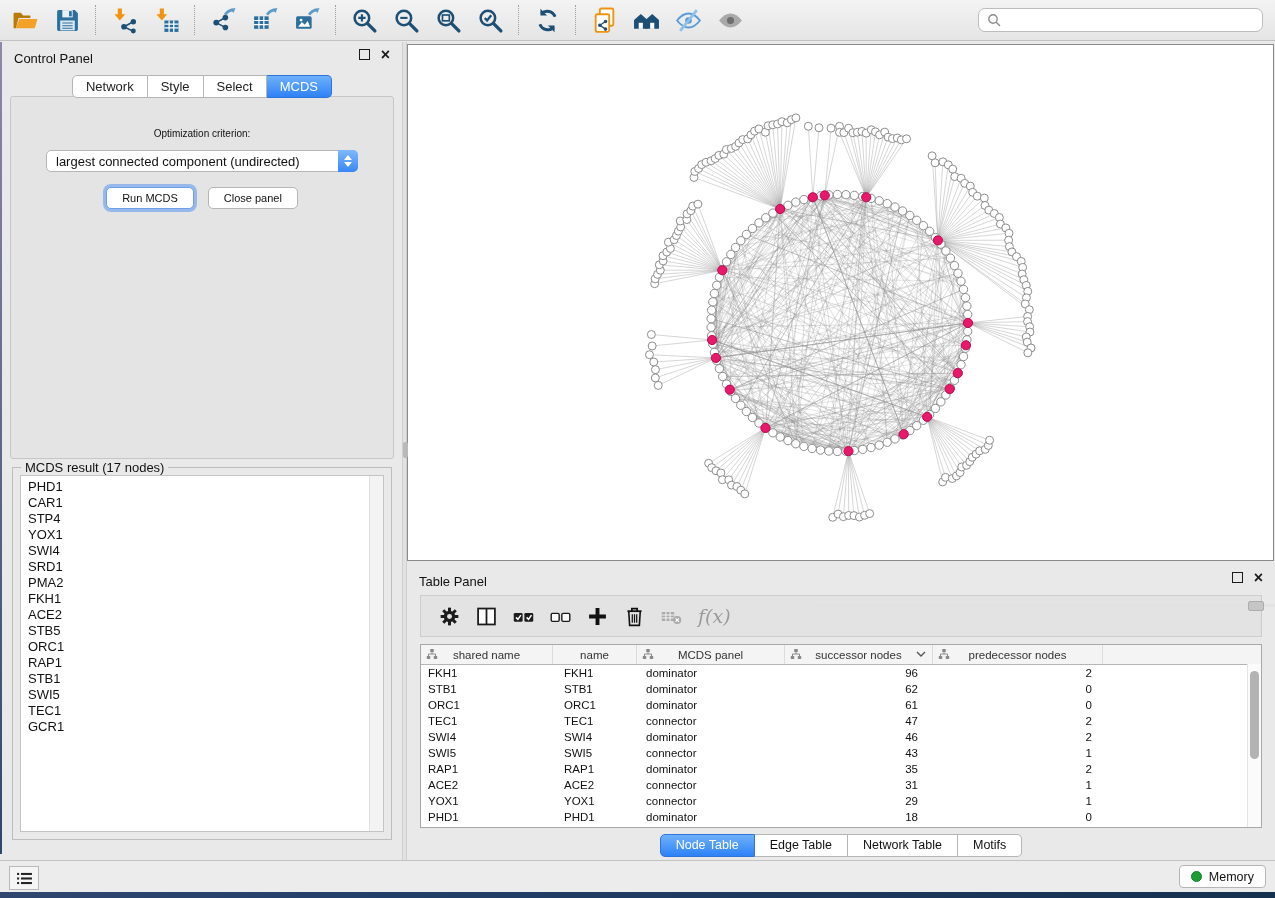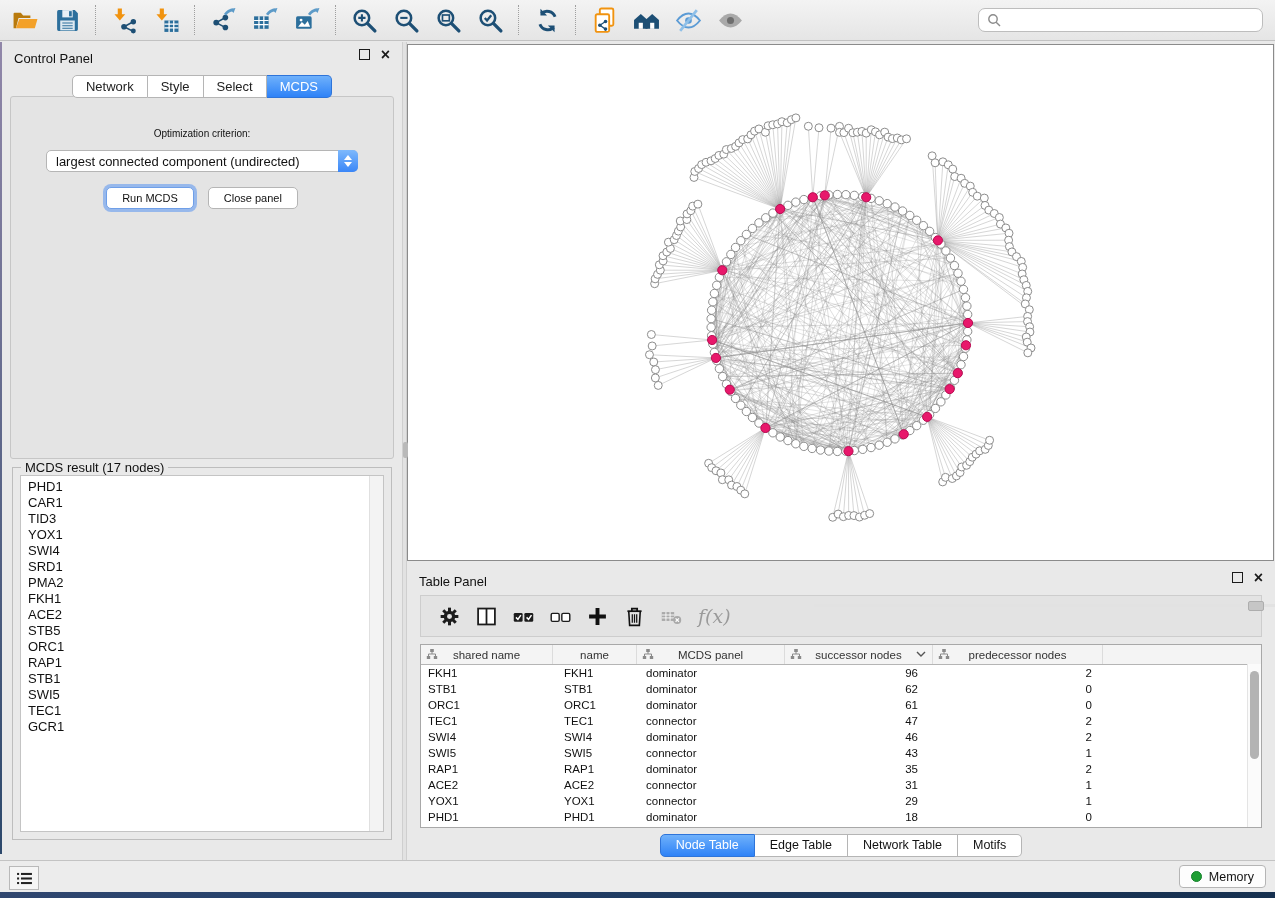--- a/index.html
+++ b/index.html
@@ -321,21 +321,21 @@
       <div class="btn-row">
         <button class="btn focused">Run MCDS</button>
         <button class="btn">Close panel</button>
       </div>
     </div>
     <div class="mcds-fieldset">
       <span class="legend">MCDS result (17 nodes)</span>
       <div class="result-list">
           <div class="result-item">PHD1</div>
           <div class="result-item">CAR1</div>
-          <div class="result-item">TID3</div>
+          <div class="result-item">STP4</div>
           <div class="result-item">YOX1</div>
           <div class="result-item">SWI4</div>
           <div class="result-item">SRD1</div>
           <div class="result-item">PMA2</div>
           <div class="result-item">FKH1</div>
           <div class="result-item">ACE2</div>
           <div class="result-item">STB5</div>
           <div class="result-item">ORC1</div>
           <div class="result-item">RAP1</div>
           <div class="result-item">STB1</div>

